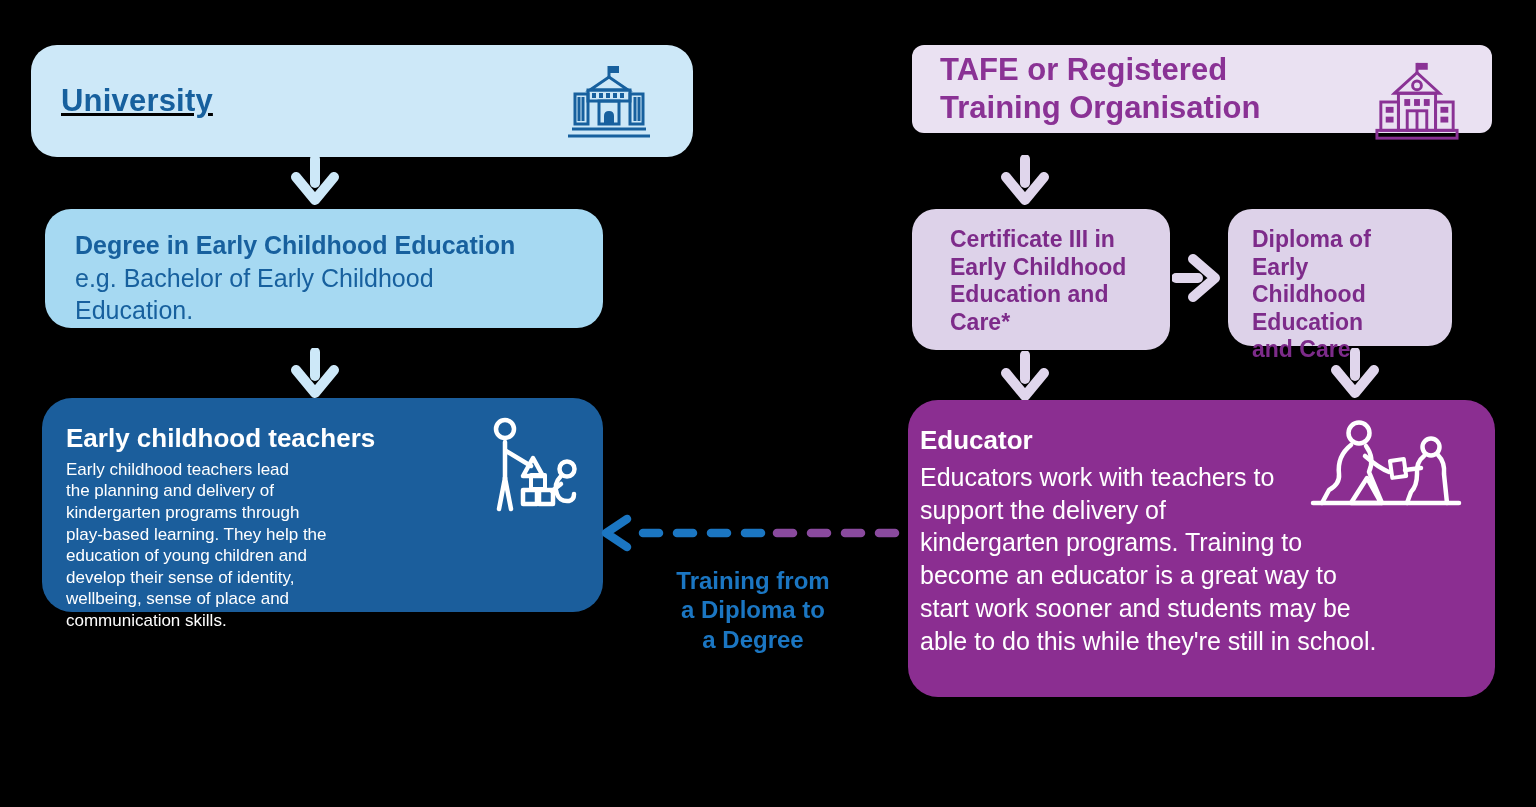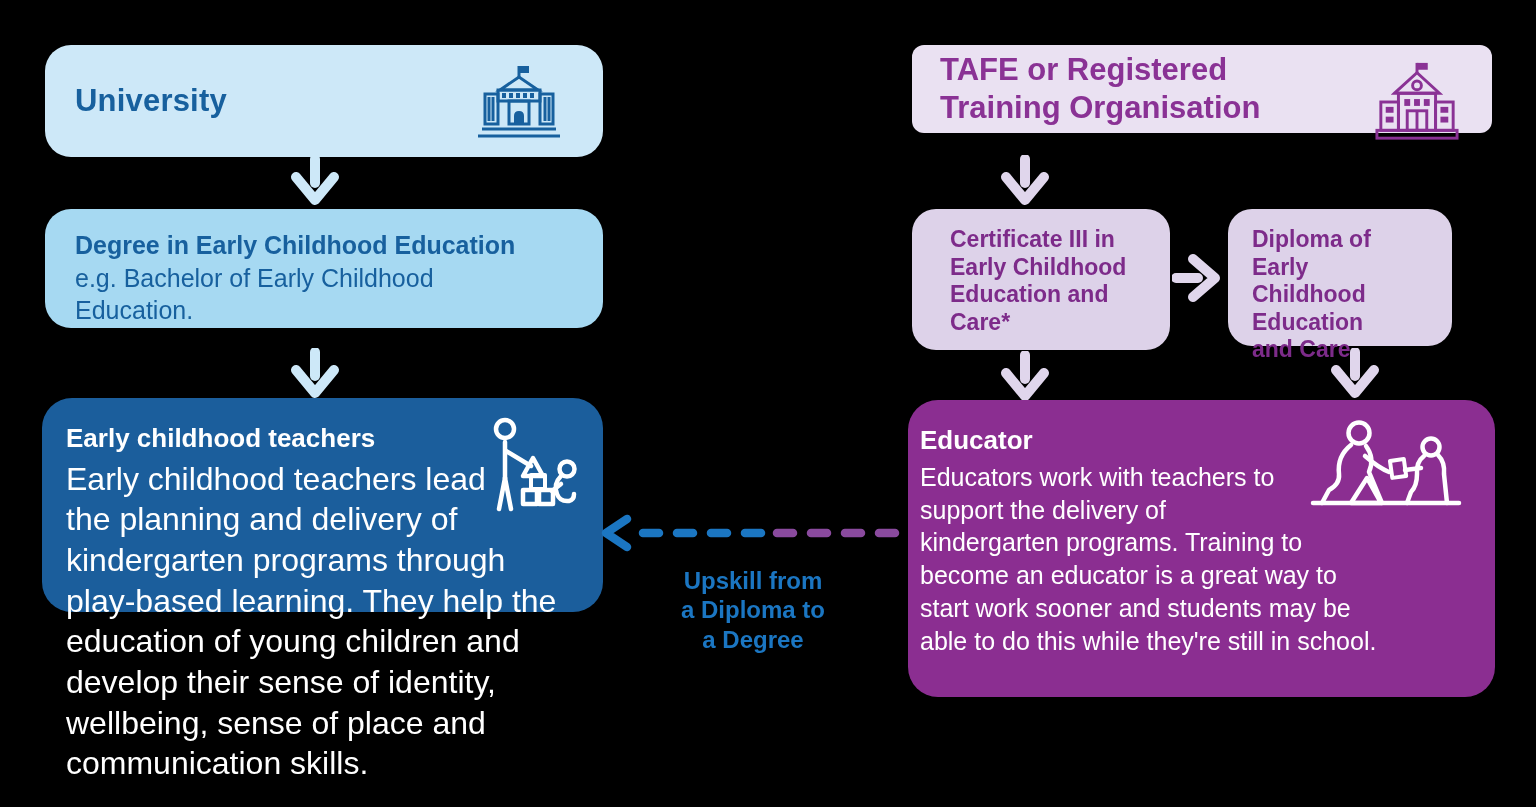--- a/index.html
+++ b/index.html
@@ -7,42 +7,42 @@
     position:relative;width:1536px;height:807px;overflow:hidden;
     background:var(--background,#000);
     font-family:"Liberation Sans",sans-serif;
     -webkit-font-smoothing:antialiased;
   }
   .box{position:absolute;box-sizing:border-box;}
   .pre{white-space:pre-line;}
 
   
   .uni-box{
-    left:45px;top:45px;width:558px;height:112px;border-radius:26px;
+    left:31px;top:45px;width:662px;height:112px;border-radius:26px;
     background:var(--light_blue_box,#cde8f8);
-    display:flex;align-items:center;padding:0 30px;
+    display:flex;align-items:center;padding:0 30px;text-decoration:underline;
   }
   .uni-title{font-size:31px;font-weight:bold;color:var(--dark_blue_text,#17609e);letter-spacing:.2px;}
   .uni-icon{position:absolute;right:38px;top:17px;color:var(--dark_blue_text,#17609e);}
 
   .degree-box{
     left:45px;top:209px;width:558px;height:119px;border-radius:26px;
     background:var(--mid_blue_box,#a6d9f2);
     padding:20px 30px;color:var(--dark_blue_text,#17609e);
   }
   .degree-heading{font-size:25px;font-weight:bold;line-height:1.3;}
   .degree-body{font-size:25px;line-height:1.3;}
 
   .teachers-box{
     left:42px;top:398px;width:561px;height:214px;border-radius:30px;
     background:var(--dark_blue_box,#1b5e9c);
     padding:24px 24px;color:var(--white_text,#fff);
   }
   .card-heading{font-size:26px;font-weight:bold;line-height:1.3;margin-bottom:3px;}
-  .teachers-body{font-size:32px;line-height:1.27;}
+  .teachers-body{font-size:17px;line-height:1.27;}
   .teachers-icon{position:absolute;right:22px;top:18px;color:var(--white_text,#fff);}
 
   
   .tafe-box{
     left:912px;top:45px;width:580px;height:88px;border-radius:12px;
     background:var(--light_purple_box,#eae1f2);
     display:flex;align-items:center;padding:0 28px;
   }
   .tafe-title{font-size:31px;font-weight:bold;line-height:1.22;color:var(--tafe_title_text,#8a3295);}
   .tafe-icon{position:absolute;right:32px;top:14px;color:var(--tafe_title_text,#8a3295);}
@@ -239,17 +239,17 @@
       <rect x="84" y="40" width="14" height="17" transform="rotate(-8 91 48)" stroke-width="4"></rect>
     </svg>
   </div>
 
   <svg class="arrow upskill-arrow" width="320" height="38" viewBox="0 0 320 38" fill="none" stroke-linecap="round" stroke-linejoin="round">
     <polyline points="30,5 9,19 30,33" stroke="var(--upskill_blue,#1b76c2)" stroke-width="8.5"></polyline>
     <line x1="46" y1="19" x2="164" y2="19" stroke="var(--upskill_blue,#1b76c2)" stroke-width="8.5" stroke-dasharray="16 18"></line>
     <line x1="180" y1="19" x2="314" y2="19" stroke="var(--upskill_purple,#8a4a9e)" stroke-width="8.5" stroke-dasharray="16 18"></line>
   </svg>
 
-  <div class="upskill-label pre">Upskill from
+  <div class="upskill-label pre">Training from
 a Diploma to
 a Degree</div>
 
 </div>
 
 </body></html>

